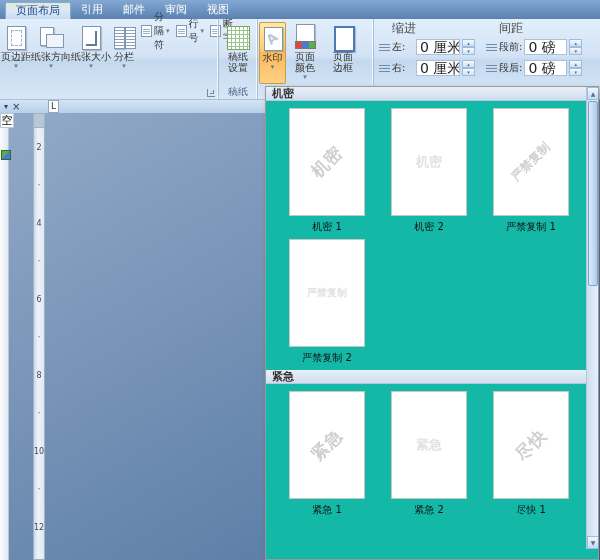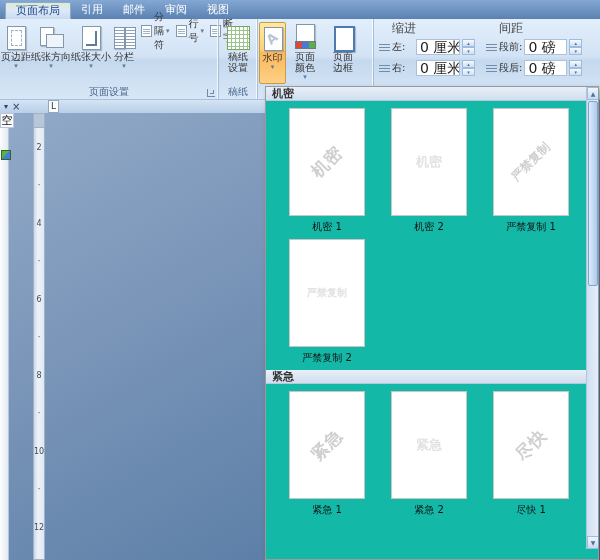--- a/index.html
+++ b/index.html
@@ -187,23 +187,20 @@
           <span class="sicon"></span>
           <span>行号</span>
           <span class="sarrow">▾</span>
         </div>
         <div class="smallbtn">
           <span class="sicon"></span>
           <span>断字</span>
           <span class="sarrow">▾</span>
         </div>
       </div>
-      <div class="rg-footer">
-        <span>页面设置</span>
-      </div>
       <span class="launcher"></span>
     </div>
 
     <div class="rgroup" style="width:39px; justify-content:flex-start;">
       <div class="bigbtn twoline" style="width:44px;">
         <span class="bicon icon-paper"></span>
         <span class="blabel">稿纸</span>
         <span class="blabel">设置</span>
       </div>
       <div class="rg-footer">

